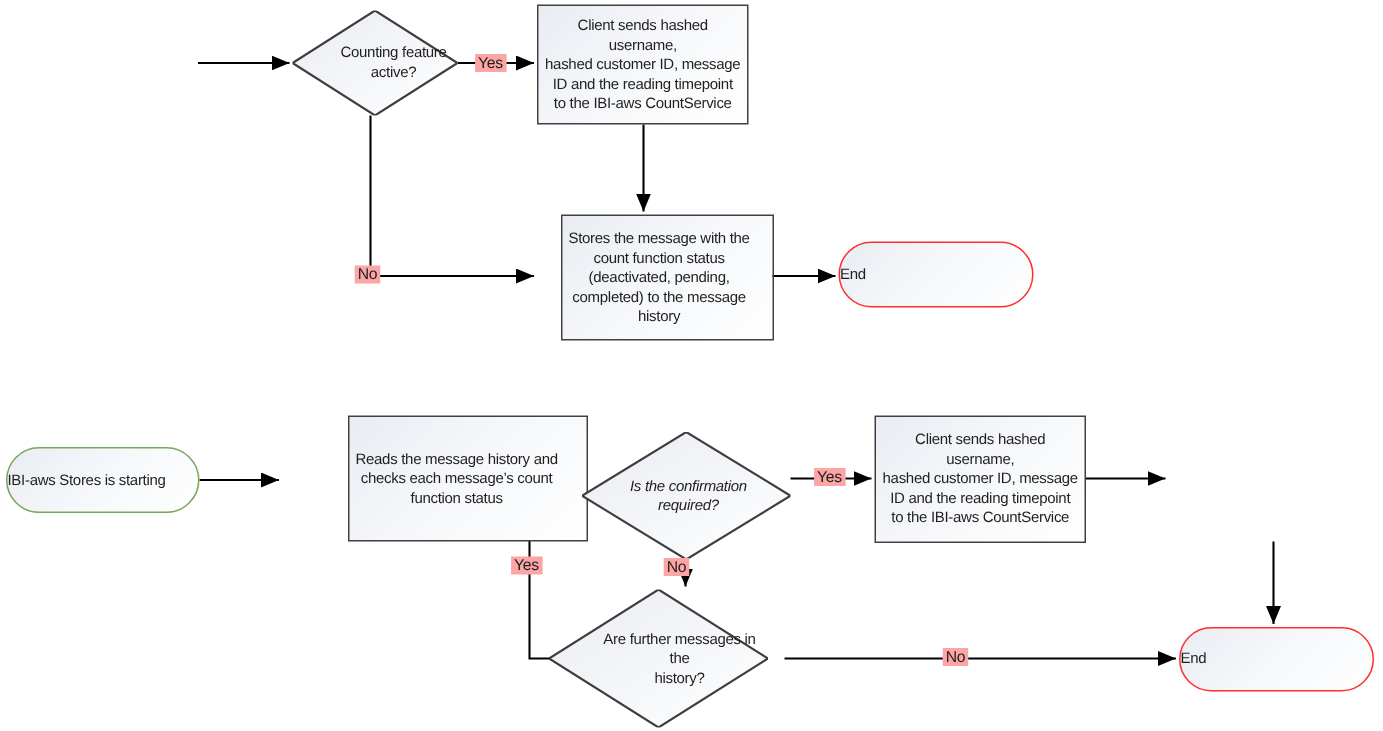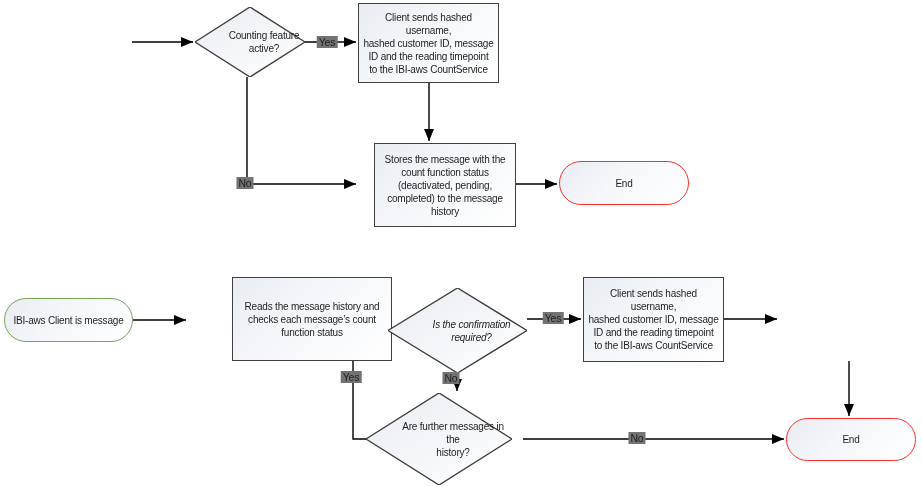--- a/index.html
+++ b/index.html
@@ -18,21 +18,21 @@
     position: absolute;
     left: 0; top: 0;
     width: 922px; height: 487px;
     z-index: 1;
   }
 
   .node {
     position: absolute;
     display: flex;
     align-items: center;
-    justify-content: center;
+    justify-content: flex-start;
     text-align: center;
     font-size: 10px;
     line-height: 13px;
     letter-spacing: -0.2px;
     color: #1f1f1f;
     white-space: pre-line;
     z-index: 2;
   }
 
   .stadium {
@@ -53,21 +53,21 @@
   .diamond svg {
     position: absolute;
     left: 0; top: 0;
     width: 100%; height: 100%;
   }
   .diamond .label { position: relative; z-index: 1; margin-left: 28px; }
 
   .edge-label {
     position: absolute;
     transform: translate(-50%, -50%);
-    background: #737373;
+    background: #fca5a5;
     padding: 0 2px;
     font-size: 10.5px;
     letter-spacing: -0.2px;
     color: #1f1f1f;
     z-index: 3;
     line-height: 12px;
   }
 </style>
 </head>
 <body>
@@ -124,21 +124,21 @@
 (deactivated, pending,
 completed) to the message
 history</span>
   </div>
 
   <div class="node stadium end-node" style="left:559px; top:161px; width:130px; height:44px;">
     <span>End</span>
   </div>
 
   <div class="node stadium" style="left:4px; top:298px; width:129px; height:44px;">
-    <span>IBI-aws Client is message</span>
+    <span>IBI-aws Stores is starting</span>
   </div>
 
   <div class="node process" style="left:188px; top:277px; width:160px; height:84px;margin-left:44px;">
     <span>Reads the message history and
 checks each message’s count
 function status</span>
   </div>
 
   <div class="node diamond" style="left:388px; top:288px; width:139px; height:85px;font-style:italic;">
     <svg viewBox="0 0 100 100" preserveAspectRatio="none">

